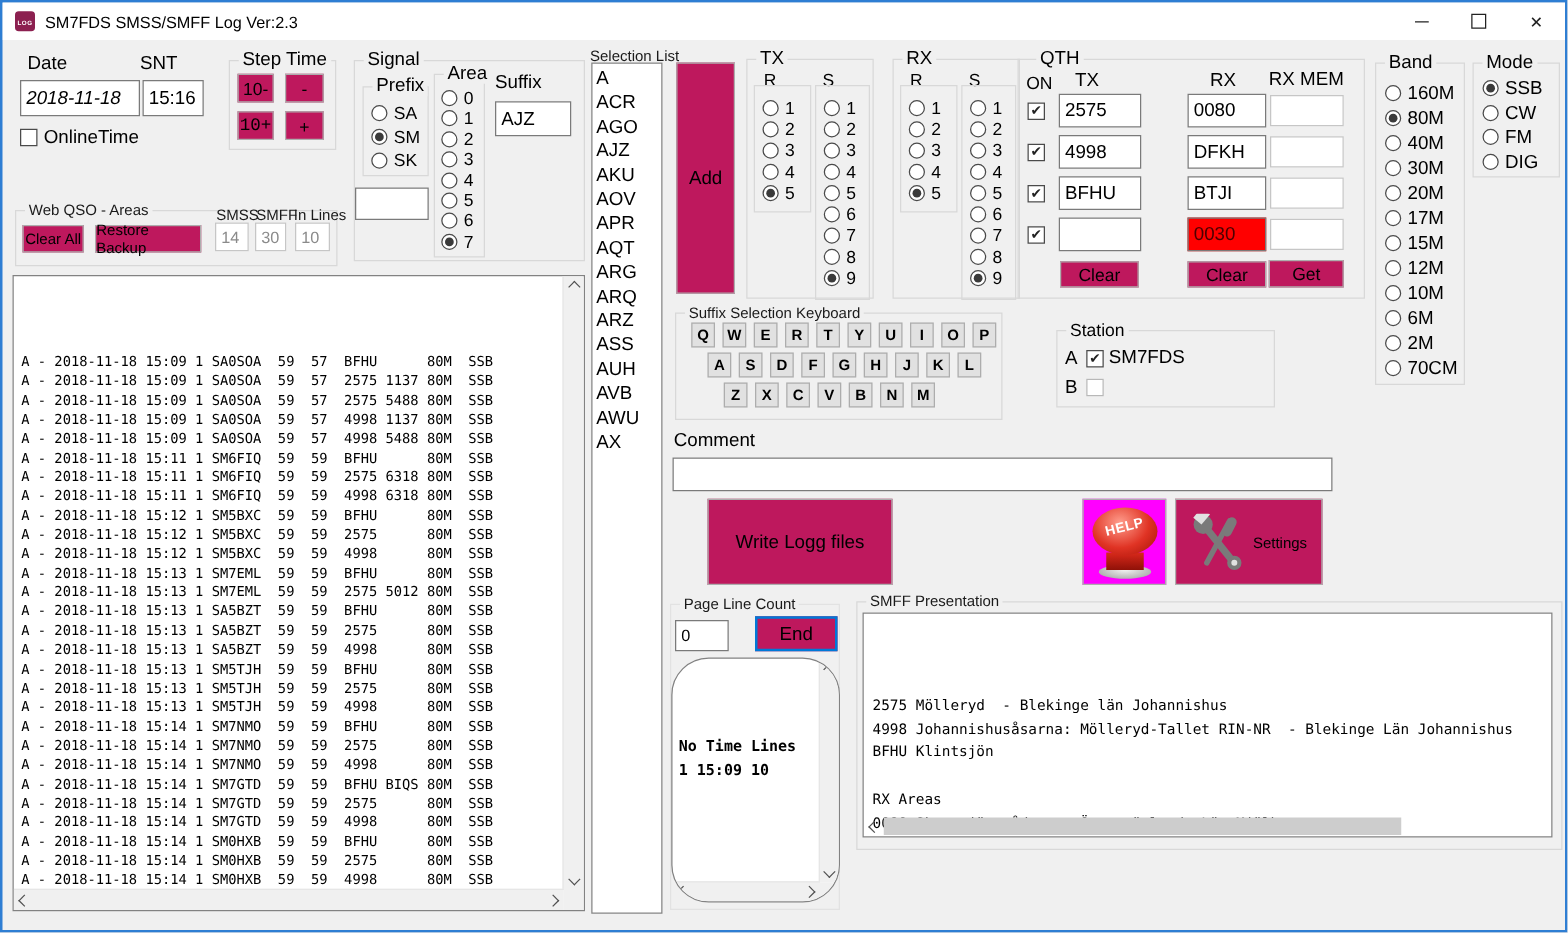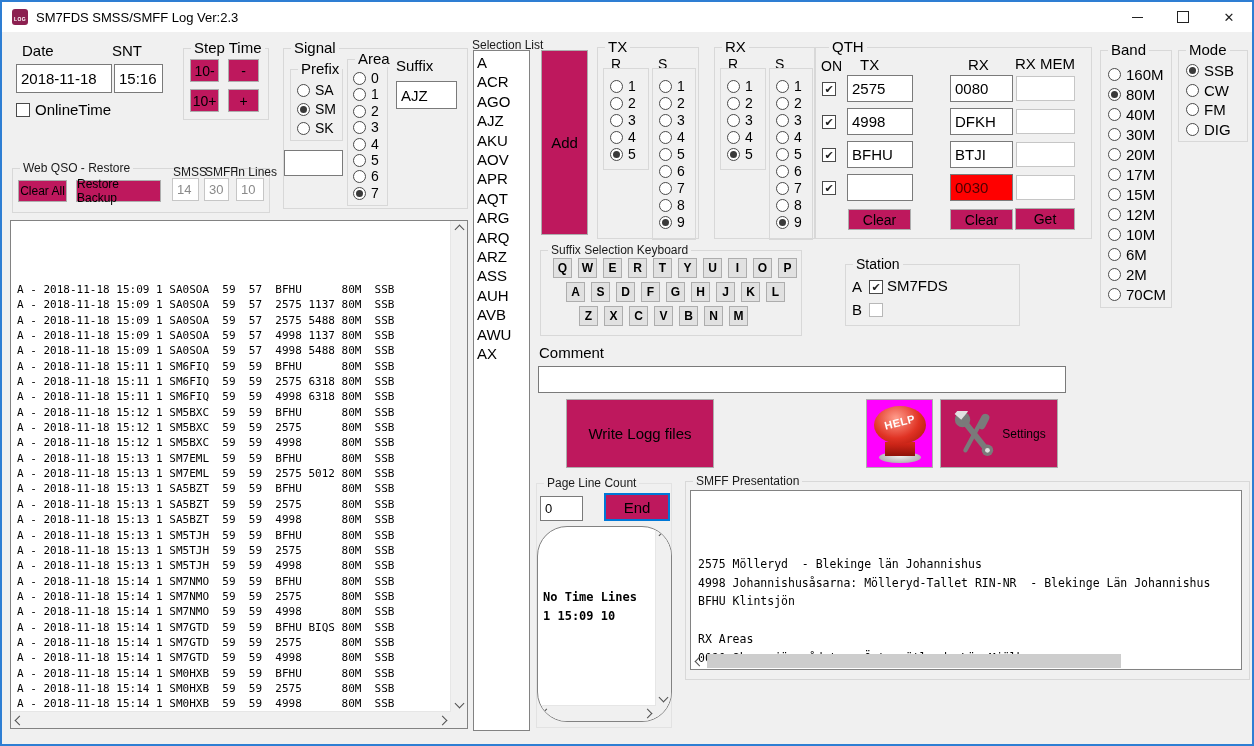--- a/index.html
+++ b/index.html
@@ -88,31 +88,31 @@
           <div class="gl-max"></div>
         </div>
       <div class="wbtn">
           <div class="gl-close">✕</div>
         </div>
     </div>
   </div>
 
   <div class="lbl" style="left:20px;top:40px;">Date</div>
   <div class="lbl" style="left:110px;top:40px;">SNT</div>
-  <input class="tb" style="left: 14px; top: 62px; width: 96px; height: 29px;" value="2018-11-18">
+  <input class="tb" style="left: 14px; top: 62px; width: 96px; height: 29px; font-style: italic;" value="2018-11-18">
   <input class="tb" style="left: 112px; top: 62px; width: 49px; height: 29px;" value="15:16">
   <span class="checkbox" style="left:14px;top:101px;"></span>
   <div class="lbl" style="left:33px;top:99px;">OnlineTime</div>
 
   <div class="gbox" style="left:181px;top:46px;width:86px;height:72px;">
     <span class="gcap">Step Time</span>
   </div>
   <div class="btn f14" style="left:188px;top:57px;width:29px;height:23px;">10-</div>
   <div class="btn f14" style="left:226px;top:57px;width:31px;height:23px;">-</div>
-  <div class="btn f14" style="left:188px;top:87px;width:29px;height:23px;">10+</div>
+  <div class="btn f14" style="left:188px;top:87px;width:29px;height:23px;font-family:Liberation Mono, monospace;">10+</div>
   <div class="btn f14" style="left:226px;top:87px;width:31px;height:23px;">+</div>
 
   <div class="gbox" style="left:281px;top:46px;width:185px;height:161px;">
     <span class="gcap">Signal</span>
   </div>
   <div class="gbox" style="left:288px;top:67px;width:53px;height:72px;">
     <span class="gcap">Prefix</span>
   </div>
   <div class="vlist" style="left:295px;top:82px;gap:6px;">
 
@@ -165,21 +165,21 @@
       </div>
       <div class="rrow">
         <span class="radio checked"></span>
         <span class="rlbl">7</span>
       </div>
     </div>
   <div class="lbl" style="left:394px;top:55px;">Suffix</div>
   <input class="tb" style="left: 394px; top: 79px; width: 61px; height: 28px;" value="AJZ">
 
   <div class="gbox" style="left:10px;top:166px;width:258px;height:45px;">
-    <span class="gcap s">Web QSO  - Restore</span>
+    <span class="gcap s">Web QSO  - Areas</span>
   </div>
   <div class="btn f12" style="left:16px;top:178px;width:49px;height:22px;">Clear All</div>
   <div class="btn f12" style="left:74px;top:178px;width:85px;height:22px;">Restore Backup</div>
   <div class="lbl12" style="left:171px;top:163px;">SMSS</div>
   <div class="lbl12" style="left:203px;top:163px;">SMFF</div>
   <div class="lbl12" style="left:233px;top:163px;">In Lines</div>
   <input class="tb dim" style="left: 170px; top: 176px; width: 27px; height: 23px;" value="14">
   <input class="tb dim" style="left: 202px; top: 176px; width: 25px; height: 23px;" value="30">
   <input class="tb dim" style="left: 234px; top: 176px; width: 28px; height: 23px;" value="10">
 

